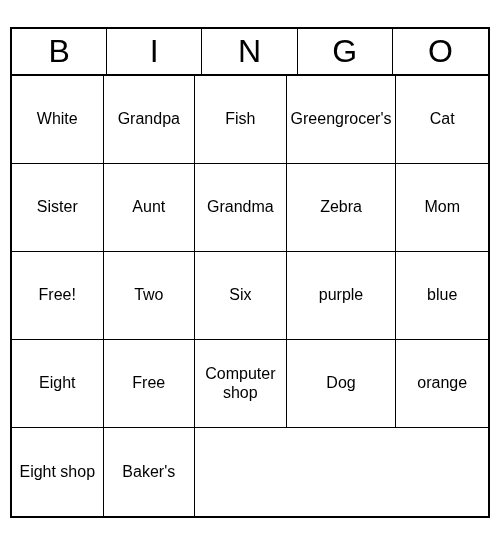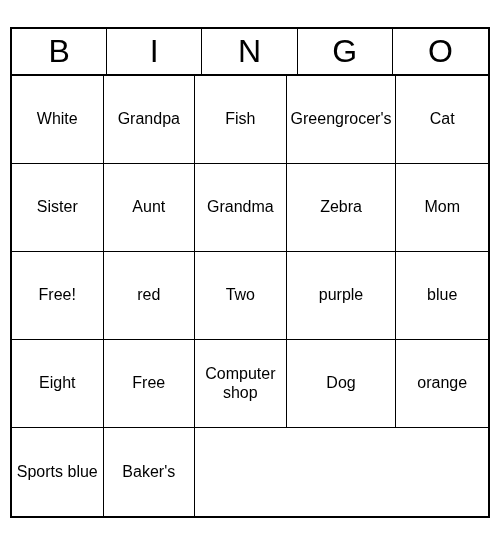--- a/index.html
+++ b/index.html
@@ -109,24 +109,24 @@
       <div class="bingo-cell">
         <span class="lg">Zebra</span>
       </div>
       <div class="bingo-cell">
         <span class="xl">Mom</span>
       </div>
       <div class="bingo-cell">
         <span class="xl">Free!</span>
       </div>
       <div class="bingo-cell">
-        <span class="lg">red</span>
+        <span class="xl">Two</span>
       </div>
       <div class="bingo-cell">
-        <span class="xl">Two</span>
+        <span class="xl">Six</span>
       </div>
       <div class="bingo-cell">
         <span class="md">purple</span>
       </div>
       <div class="bingo-cell">
         <span class="xl">blue</span>
       </div>
       <div class="bingo-cell">
         <span class="xl">Eight</span>
       </div>
@@ -136,19 +136,19 @@
       <div class="bingo-cell">
         <span class="xs">Computer shop</span>
       </div>
       <div class="bingo-cell">
         <span class="xl">Dog</span>
       </div>
       <div class="bingo-cell">
         <span class="md">orange</span>
       </div>
       <div class="bingo-cell">
-        <span class="sm">Sports blue</span>
+        <span class="sm">Eight shop</span>
       </div>
       <div class="bingo-cell">
         <span class="md">Baker's</span>
       </div>
     </div>
 </div>
 
 </body></html>

